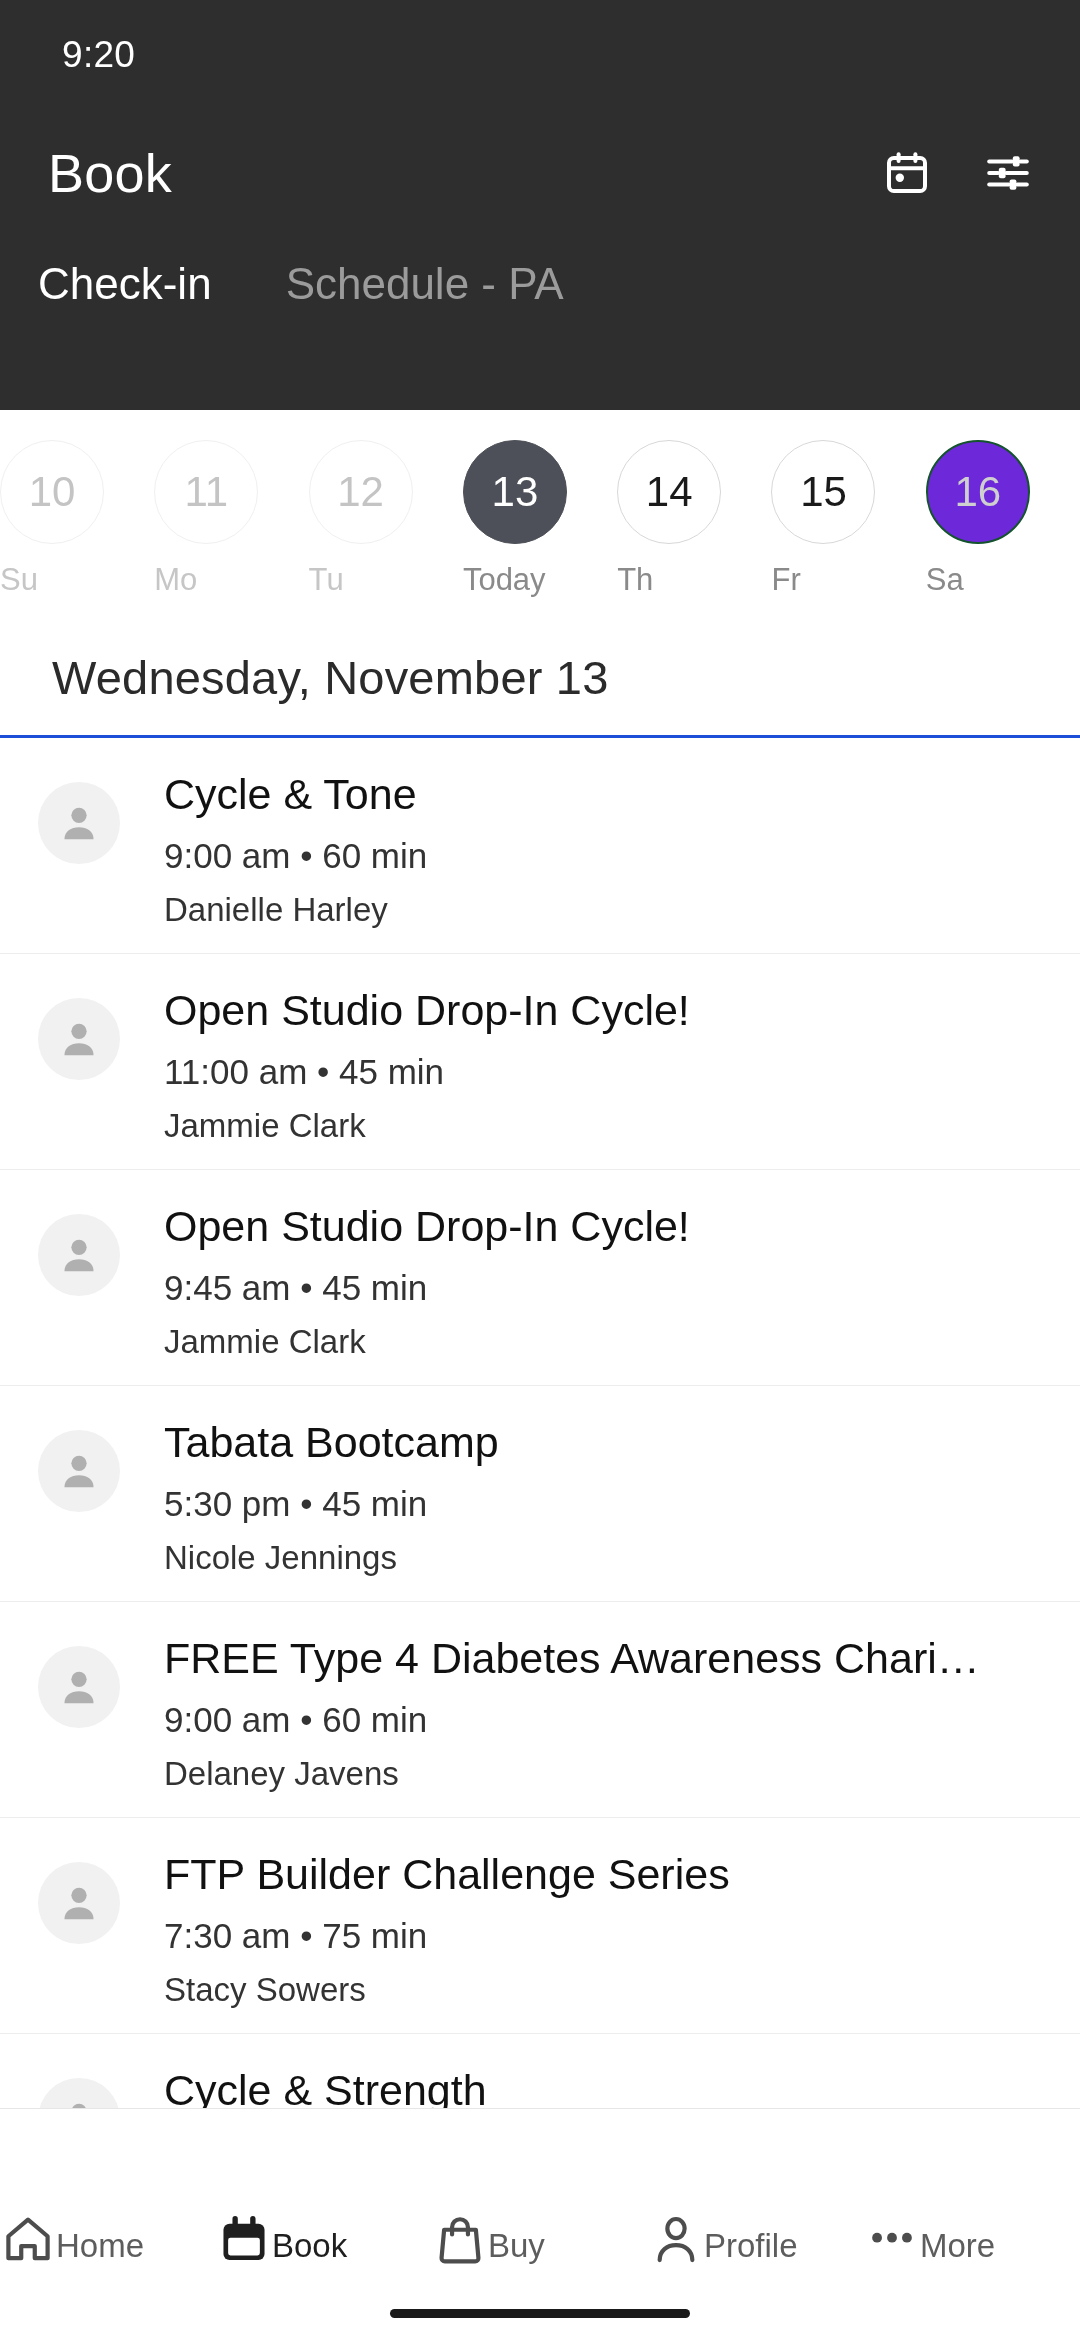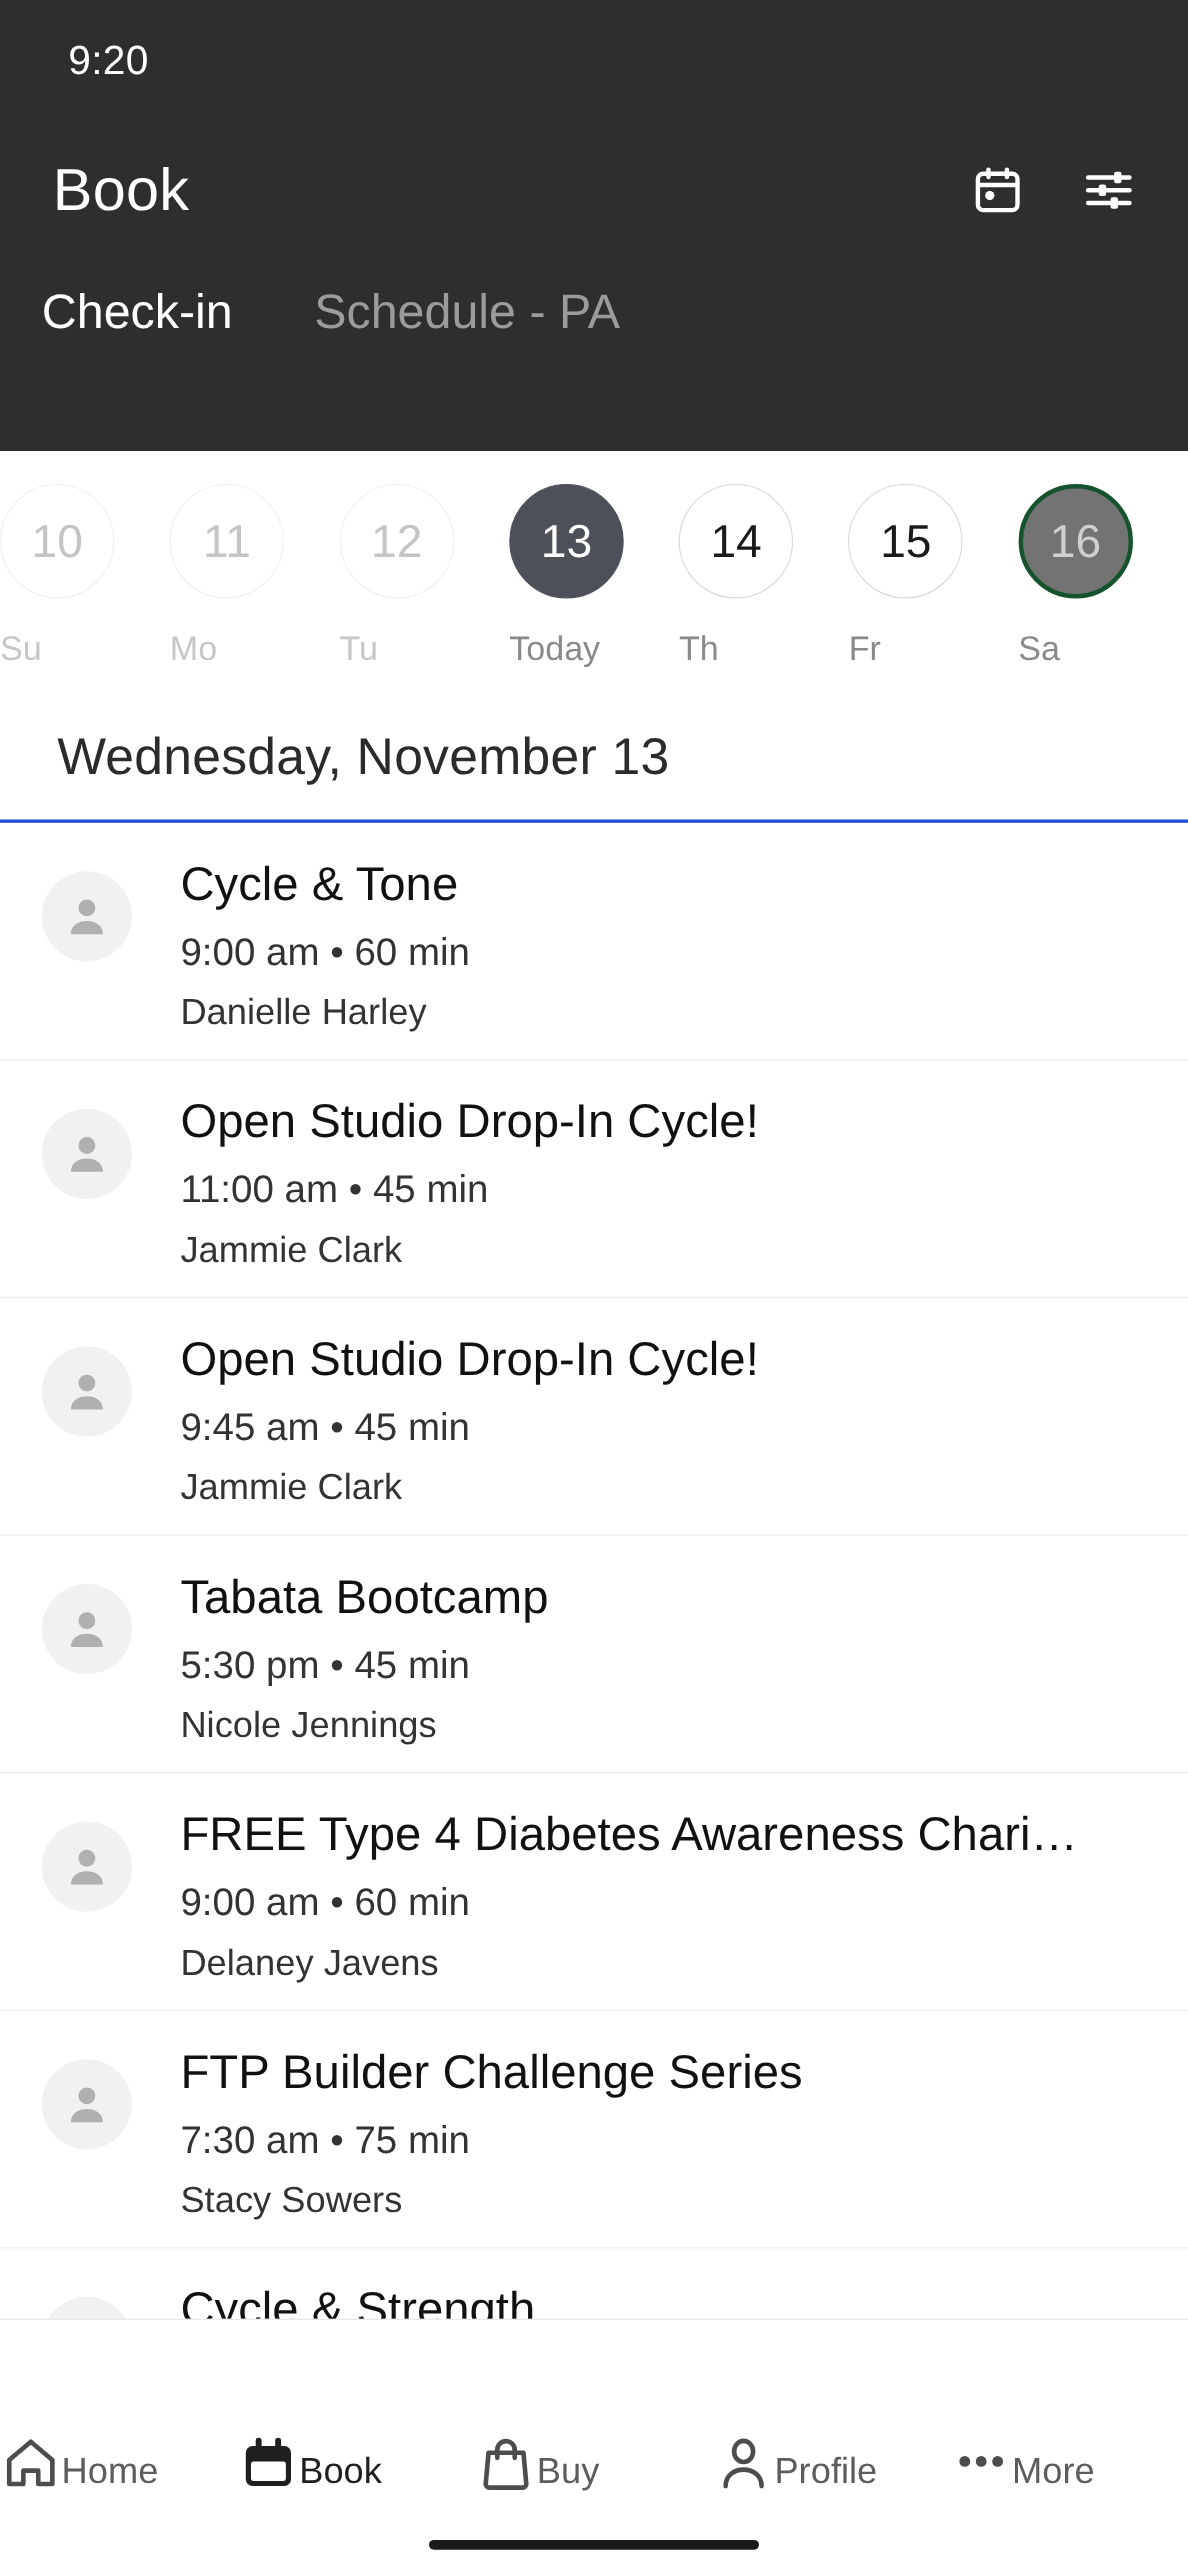--- a/index.html
+++ b/index.html
@@ -58,22 +58,22 @@
     flex:none;
   }
   .daycircle {
     width:104px; height:104px; border-radius:50%;
     display:flex; align-items:center; justify-content:center;
     font-size:42px;
   }
   .daycircle.past { border:1px solid #f0f0f0; color:#c4c4c4; background:#fff; }
   .daycircle.today { background:#4d5058; color:#ffffff; border:1px solid #4d5058; }
   .daycircle.future { border:1px solid #d8d8d8; color:#1a1a1a; background:#fff; }
-  .daycircle.dim { background:#737373; border:4px solid #14532d; color:#cfcfcf; }
-  .daylabel { font-size:31px; color:#8a8a8a; margin-top:28px; }
+  .daycircle.dim { background:#6d28d9; border:2px solid #14532d; color:#cfcfcf; }
+  .daylabel { font-size:31px; color:#8a8a8a; margin-top:18px; }
   .daylabel.past { color:#c6c6c6; }
 
   
   .date-heading {
     font-size:47px;
     color:#2b2b2b;
     padding:42px 0 30px 52px;
     letter-spacing:0.2px;
   }
 

